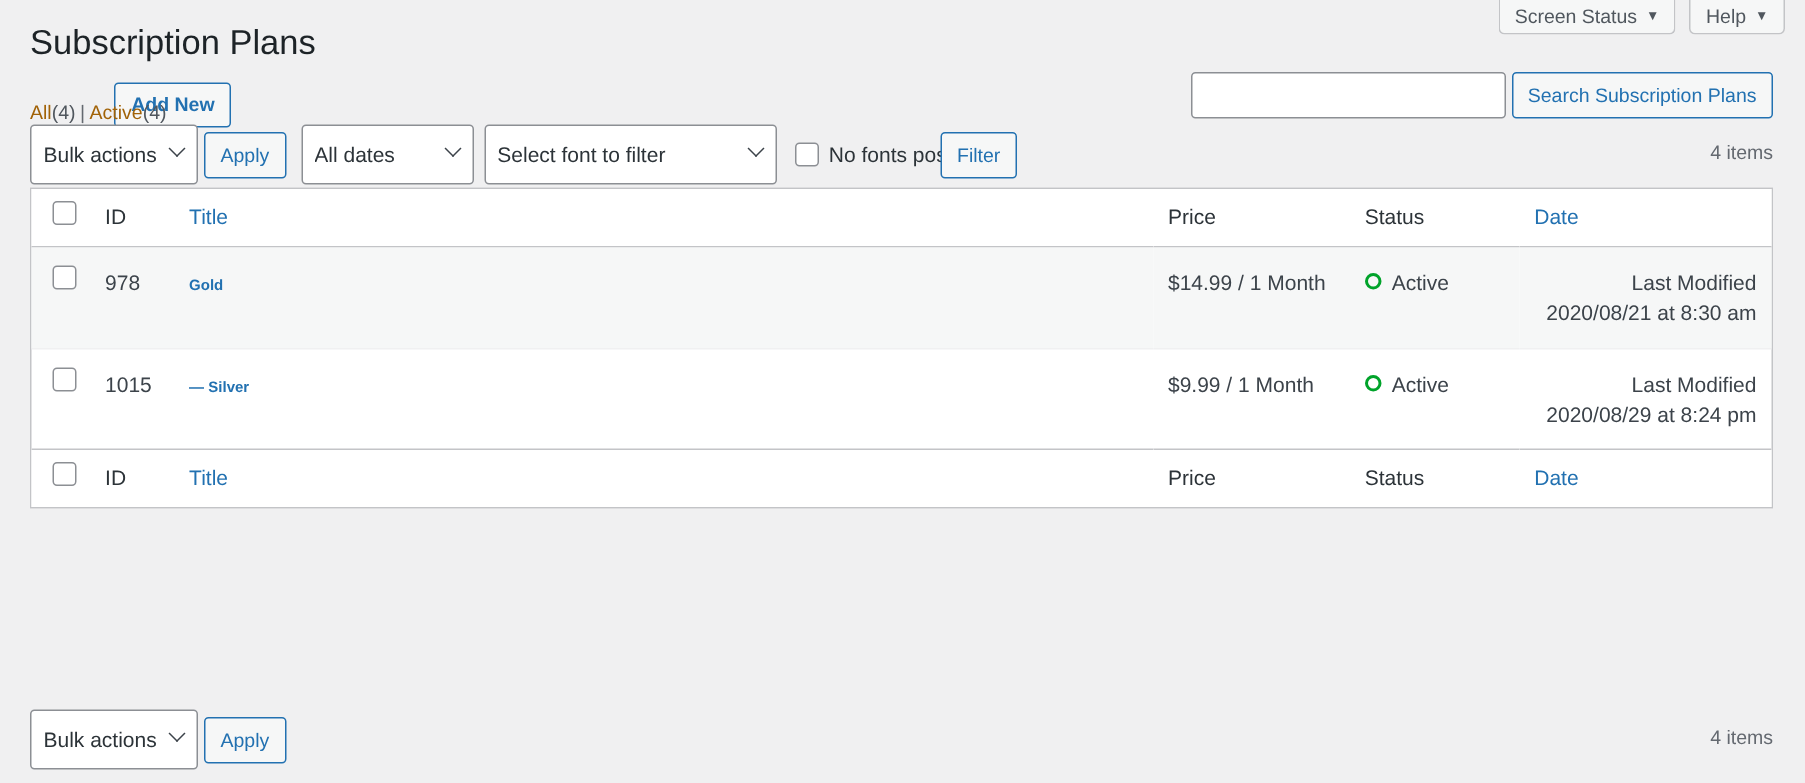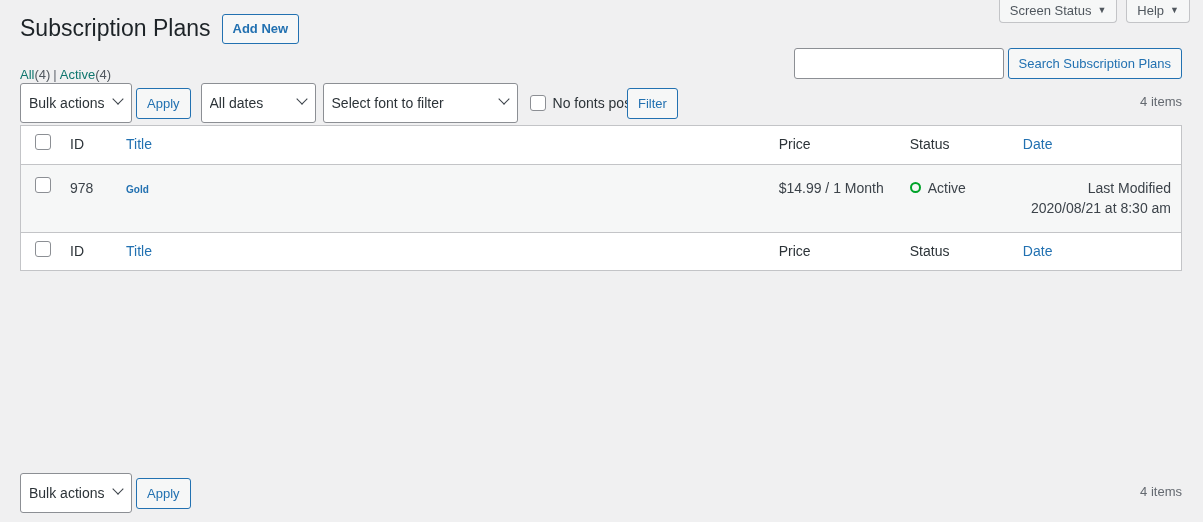--- a/index.html
+++ b/index.html
@@ -43,20 +43,21 @@
   }
   .caret { font-size: 9px; color: #50575e; line-height: 1; }
 
   
   .page-head {
     position: absolute;
     left: 20px; top: 14px;
     display: flex;
     align-items: center;
     gap: 11px;
+    flex-direction: column;
   }
   .page-title {
     font-size: 23px;
     font-weight: 400;
     color: #1d2327;
     line-height: 1.3;
     margin: 0;
     white-space: nowrap;
   }
   .page-title-action {
@@ -75,21 +76,21 @@
 
   
   .subsubsub {
     position: absolute;
     left: 20px; top: 62px;
     font-size: 13px;
     color: #50575e;
     line-height: 2;
     white-space: nowrap;
   }
-  .subsubsub a { color: #0f766e; text-decoration: none; }
+  .subsubsub a { color: #a16207; text-decoration: none; }
   .subsubsub .count { color: #50575e; }
   .subsubsub .sep { color: #646970; padding: 0 3px; }
 
   
   .search-box {
     position: absolute;
     right: 21px; top: 48px;
     display: flex;
     align-items: flex-end;
     gap: 4px;
@@ -361,20 +362,36 @@
             <span class="status-cell">
               <span class="status-ring"></span>
               <span>Active</span>
             </span>
           </td>
         <td class="date-cell">
             <span class="dl">Last Modified</span>
             <span class="dl">2020/08/21 at 8:30 am</span>
           </td>
       </tr>
+      <tr class="row-height">
+        <td class="cb-cell"><input class="wp-checkbox" type="checkbox" style=""></td>
+        <td class="row-id">1015</td>
+        <td><span class="row-title"><span>— </span><span>Silver</span></span></td>
+        <td class="price-cell">$9.99 / 1 Month</td>
+        <td>
+            <span class="status-cell">
+              <span class="status-ring"></span>
+              <span>Active</span>
+            </span>
+          </td>
+        <td class="date-cell">
+            <span class="dl">Last Modified</span>
+            <span class="dl">2020/08/29 at 8:24 pm</span>
+          </td>
+      </tr>
     </tbody>
     <tfoot>
       <tr>
         <th class="col-cb">
           <input class="wp-checkbox" type="checkbox" style="">
         </th>
         <th class="col-id">ID</th>
         <th class="col-title"><span class="col-link">Title</span></th>
         <th class="col-price">Price</th>
         <th class="col-status">Status</th>

